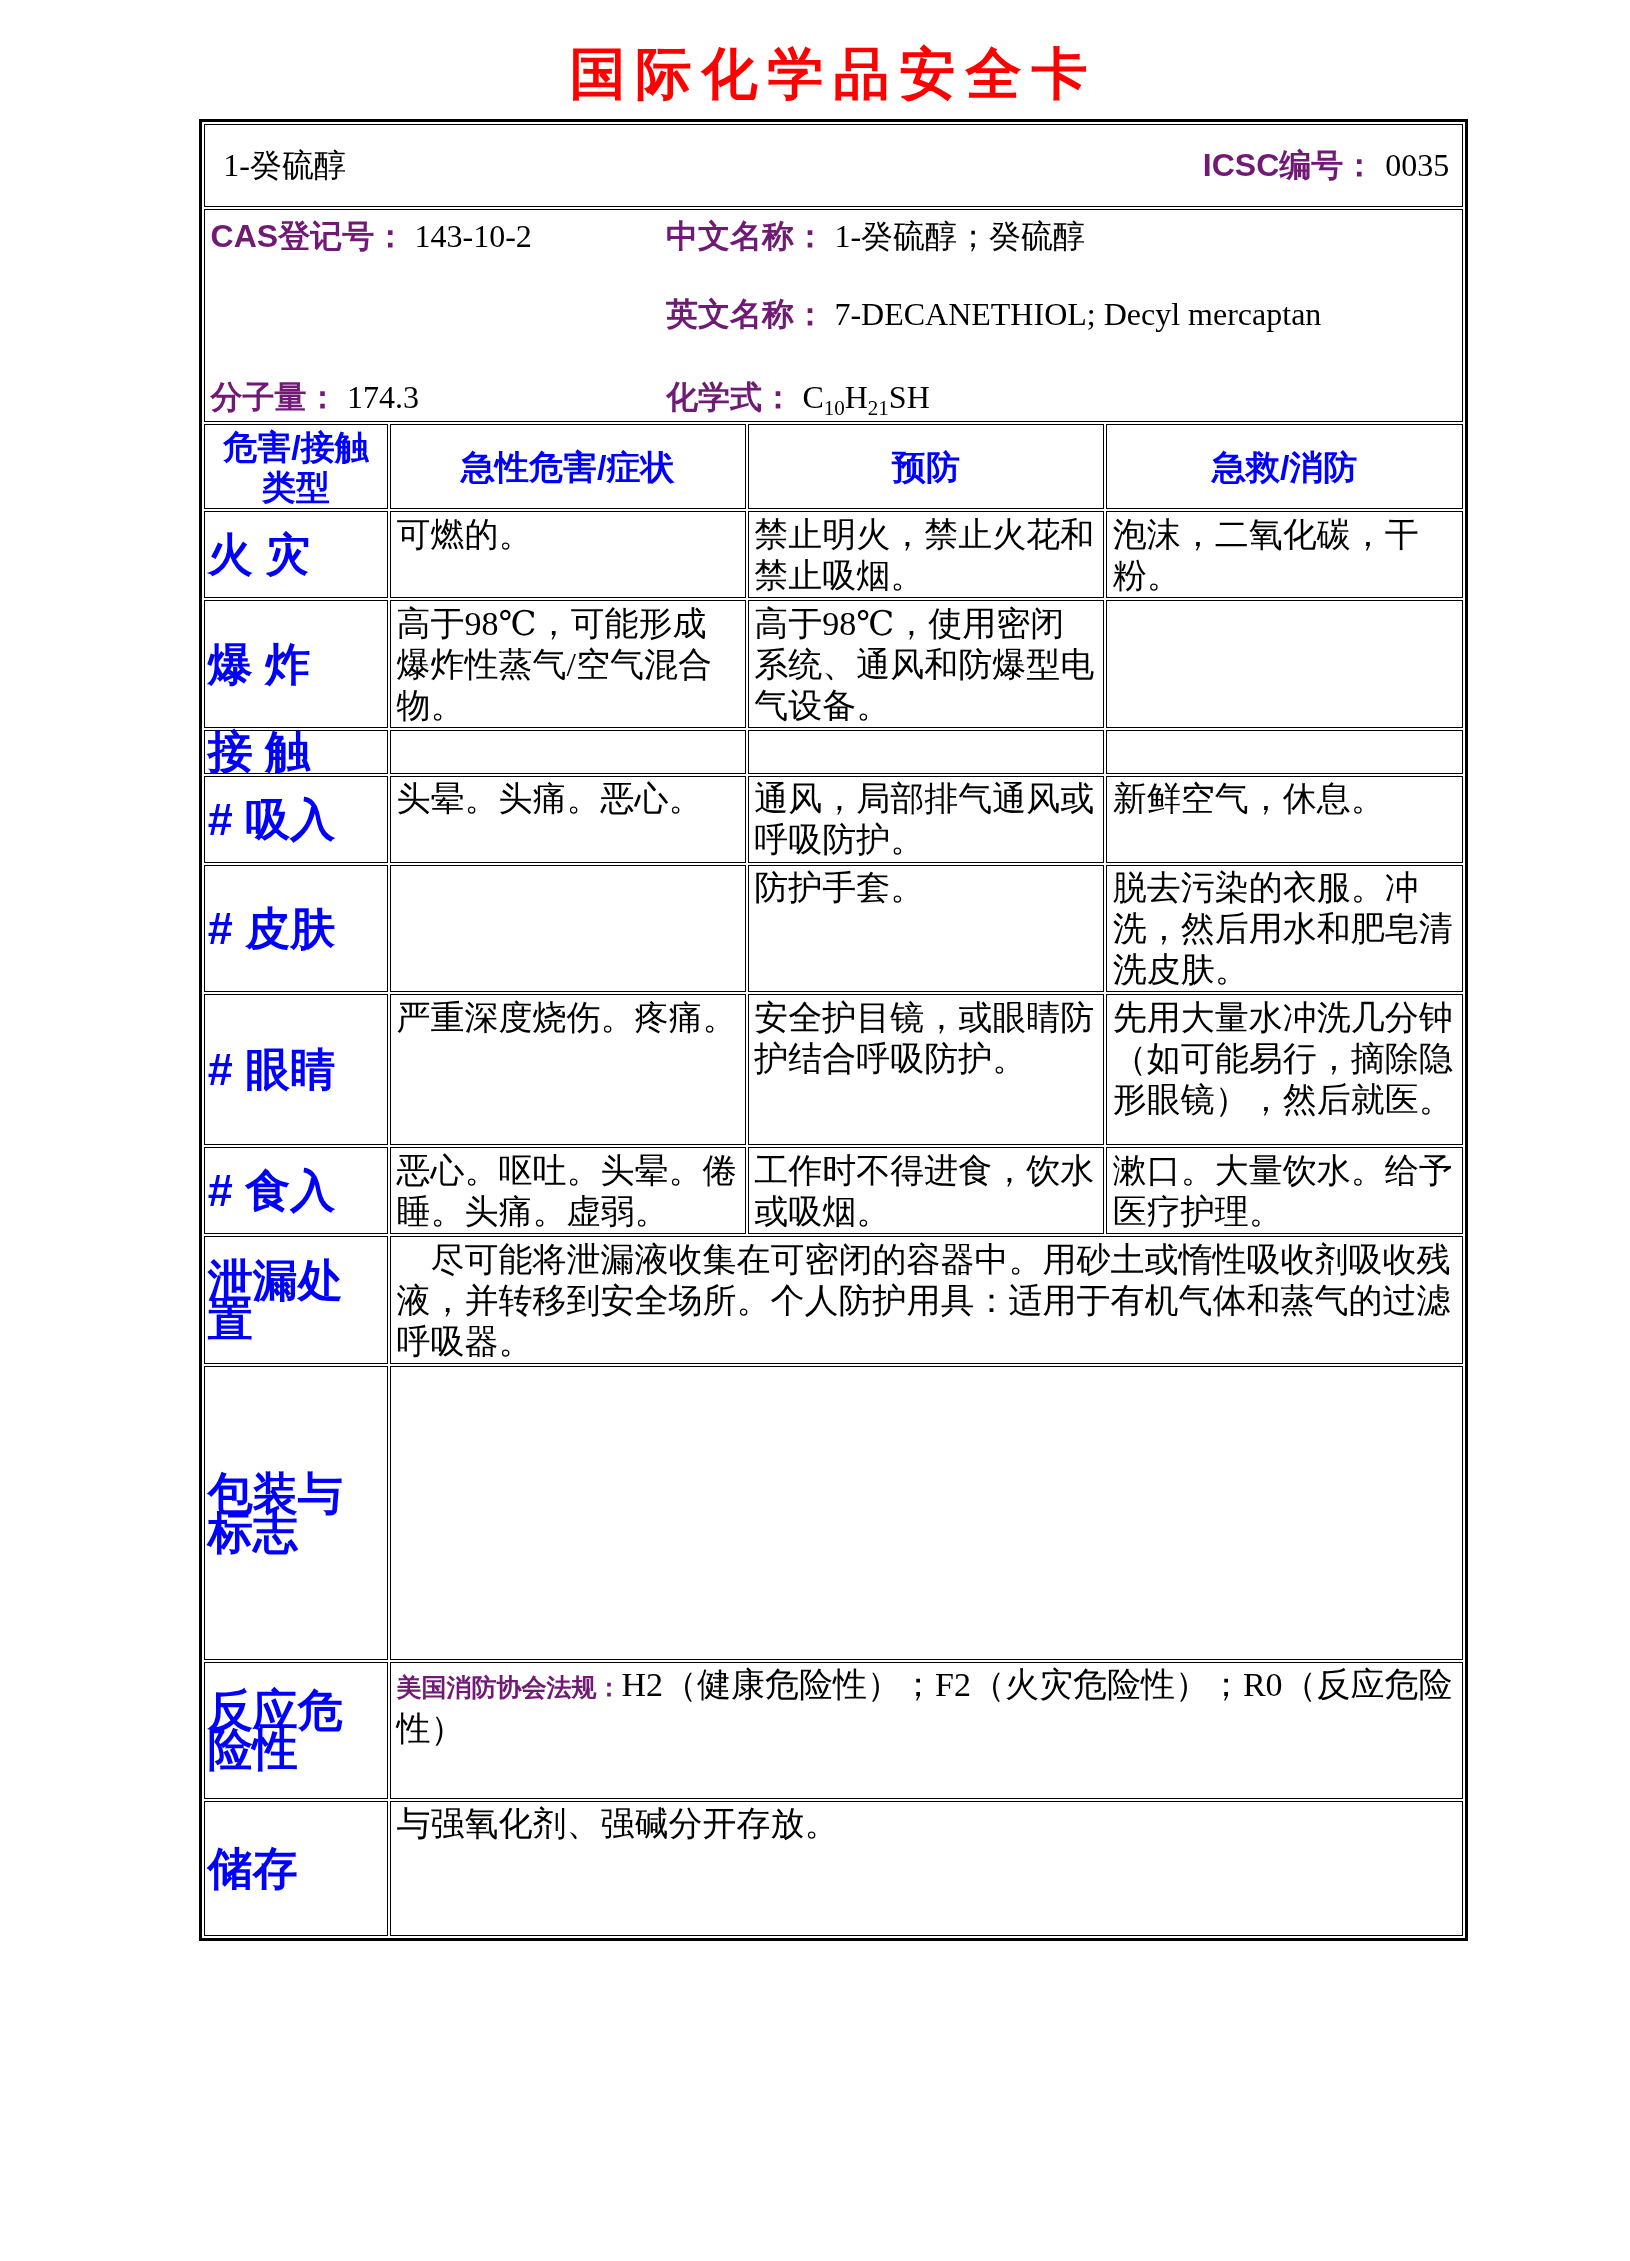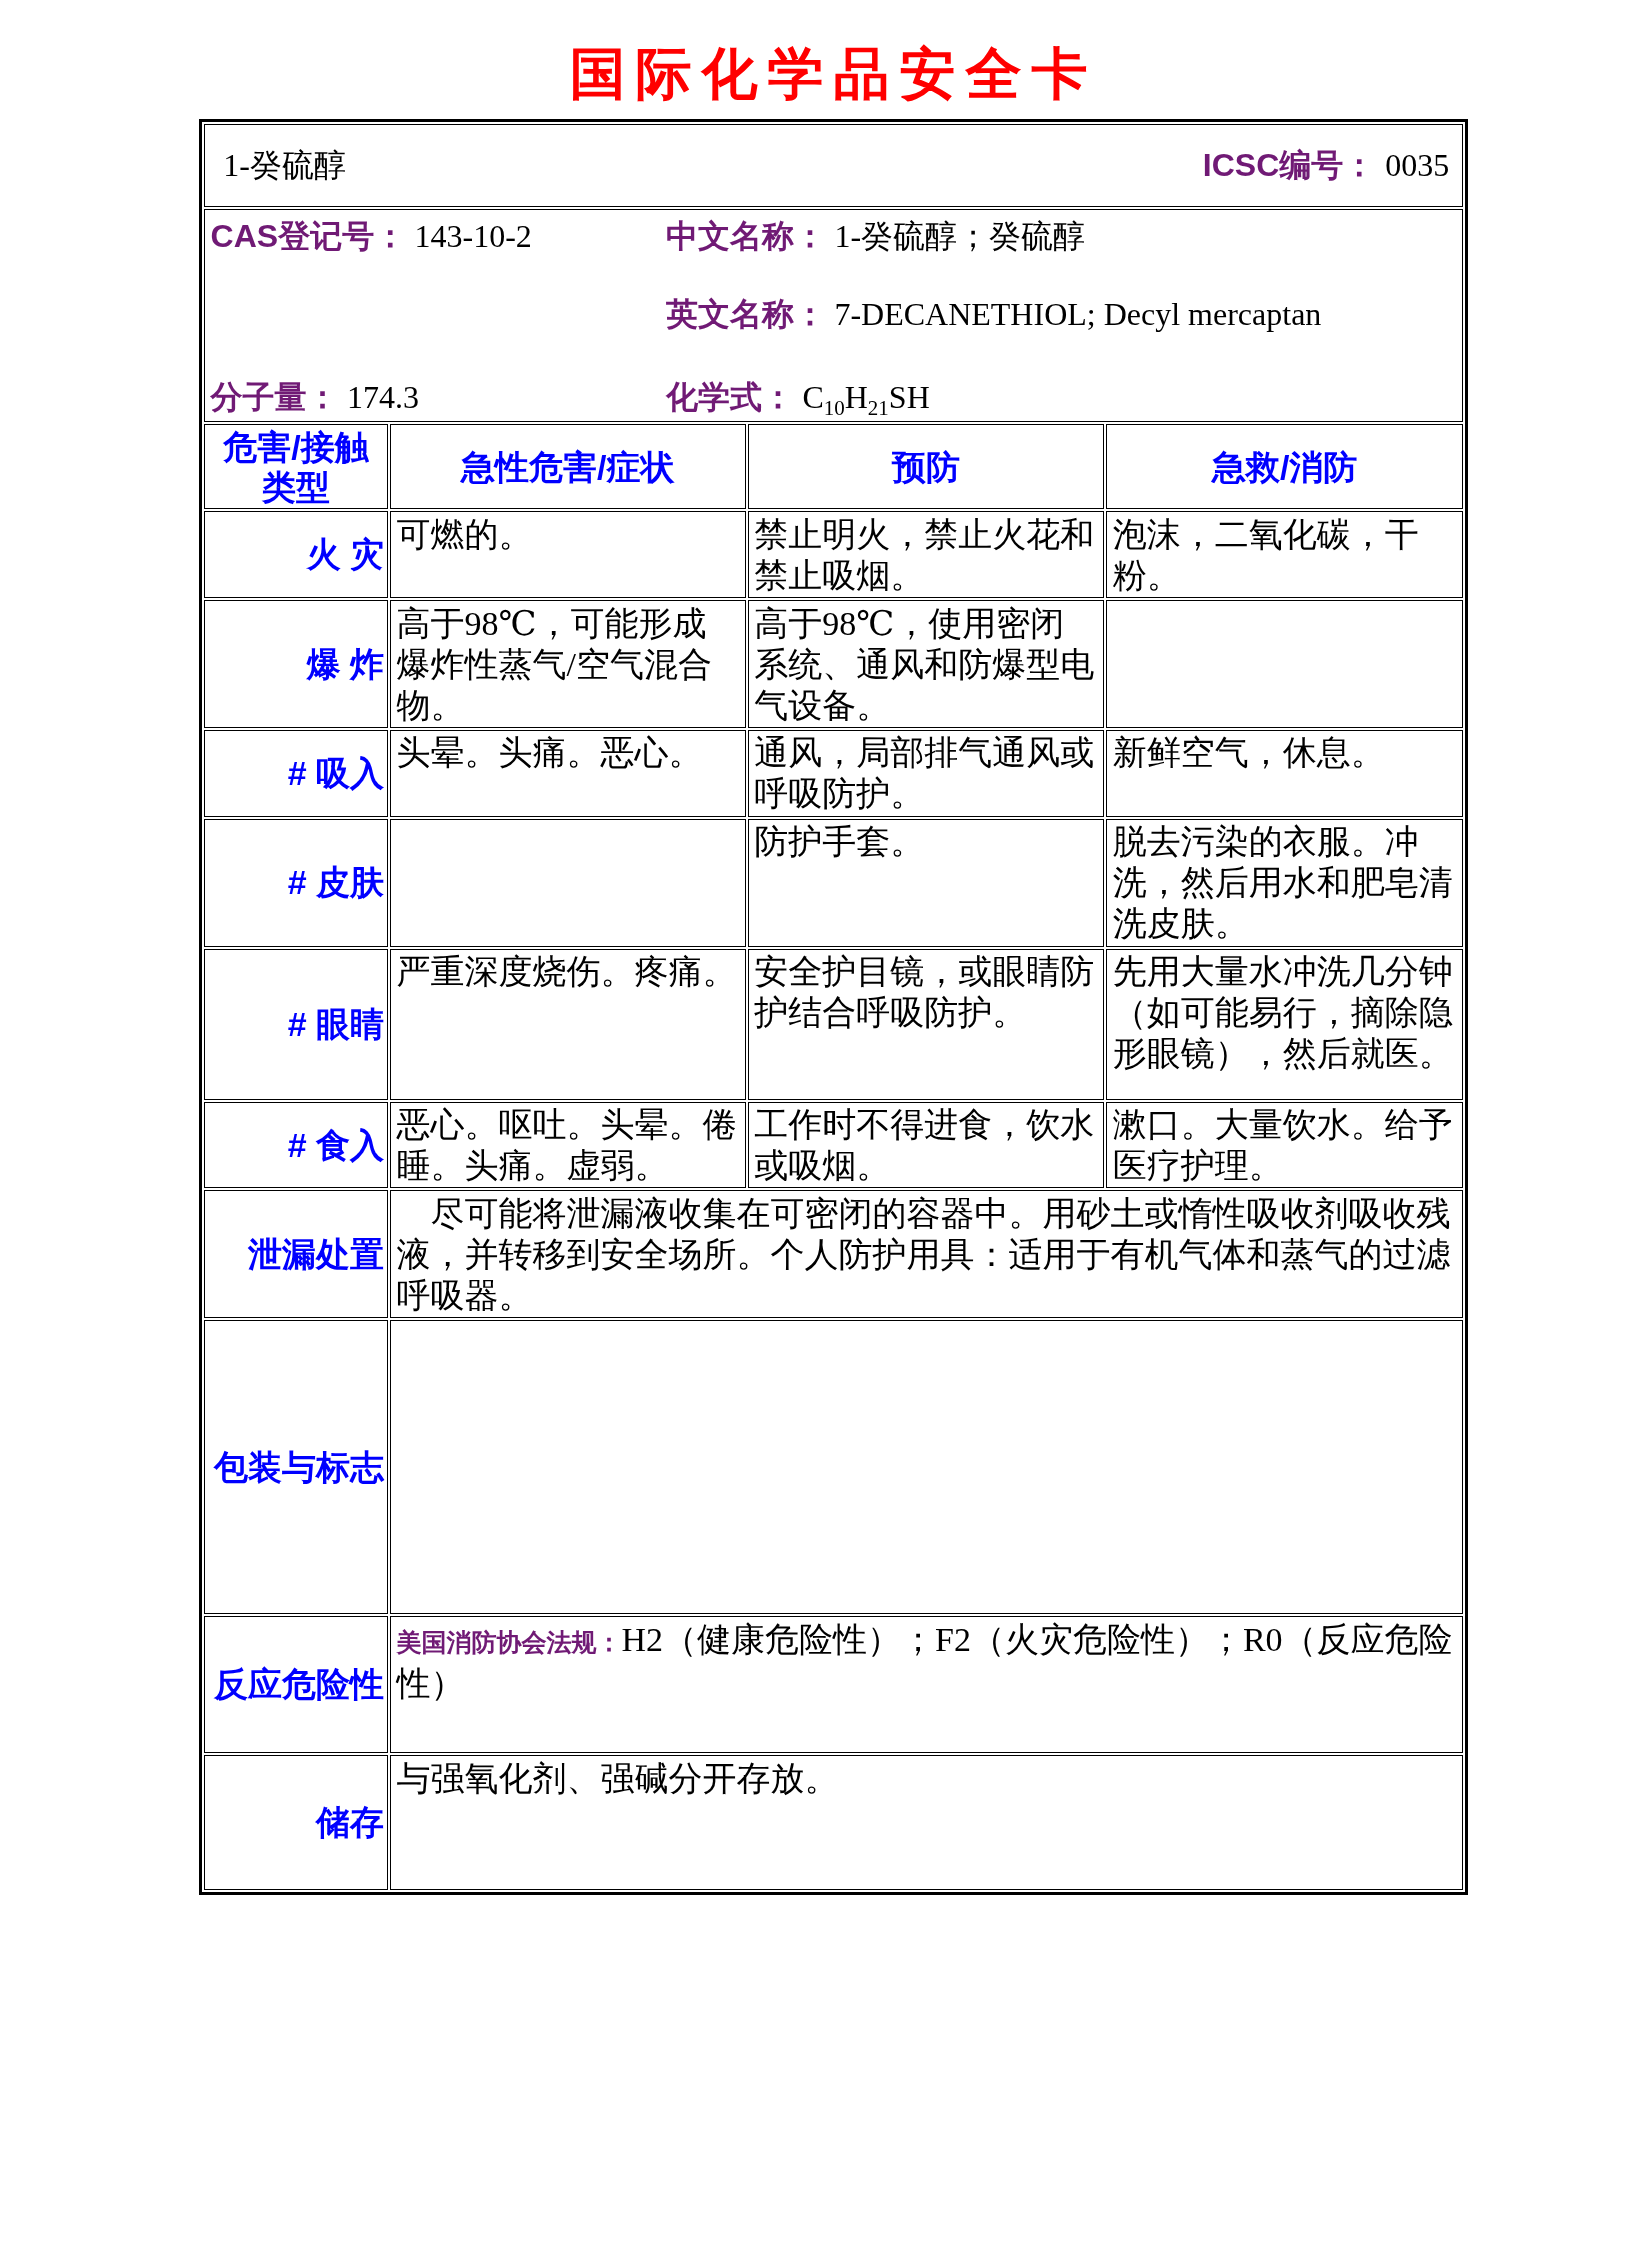--- a/index.html
+++ b/index.html
@@ -112,25 +112,25 @@
     font-weight: bold;
     font-family: "Liberation Sans", "DejaVu Sans", sans-serif;
     font-size: 34px;
     line-height: 40px;
     white-space: pre-line;
   }
 
   
   td.label {
     vertical-align: middle;
-    text-align: right;
+    text-align: left;
     color: #0000FF;
     font-weight: bold;
     font-family: "Liberation Sans", "DejaVu Sans", sans-serif;
-    font-size: 34px;
+    font-size: 45px;
     line-height: 39px;
     padding: 1.4px 2.8px;
   }
 
   
   td.content {
     vertical-align: top;
     text-align: left;
     font-size: 34px;
     line-height: 41px;
@@ -191,20 +191,26 @@
         <td class="cell content">泡沫，二氧化碳，干粉。</td>
       </tr>
 
       <tr class="r-expl">
         <td class="cell label">爆 炸</td>
         <td class="cell content">高于98℃，可能形成爆炸性蒸气/空气混合物。</td>
         <td class="cell content">高于98℃，使用密闭系统、通风和防爆型电气设备。</td>
         <td class="cell content"></td>
       </tr>
 
+      <tr class="r-cont">
+        <td class="cell label">接 触</td>
+        <td class="cell content"></td>
+        <td class="cell content"></td>
+        <td class="cell content"></td>
+      </tr>
 
       <tr class="r-inh">
         <td class="cell label"># 吸入</td>
         <td class="cell content">头晕。头痛。恶心。</td>
         <td class="cell content">通风，局部排气通风或呼吸防护。</td>
         <td class="cell content">新鲜空气，休息。</td>
       </tr>
 
       <tr class="r-skin">
         <td class="cell label"># 皮肤</td>

